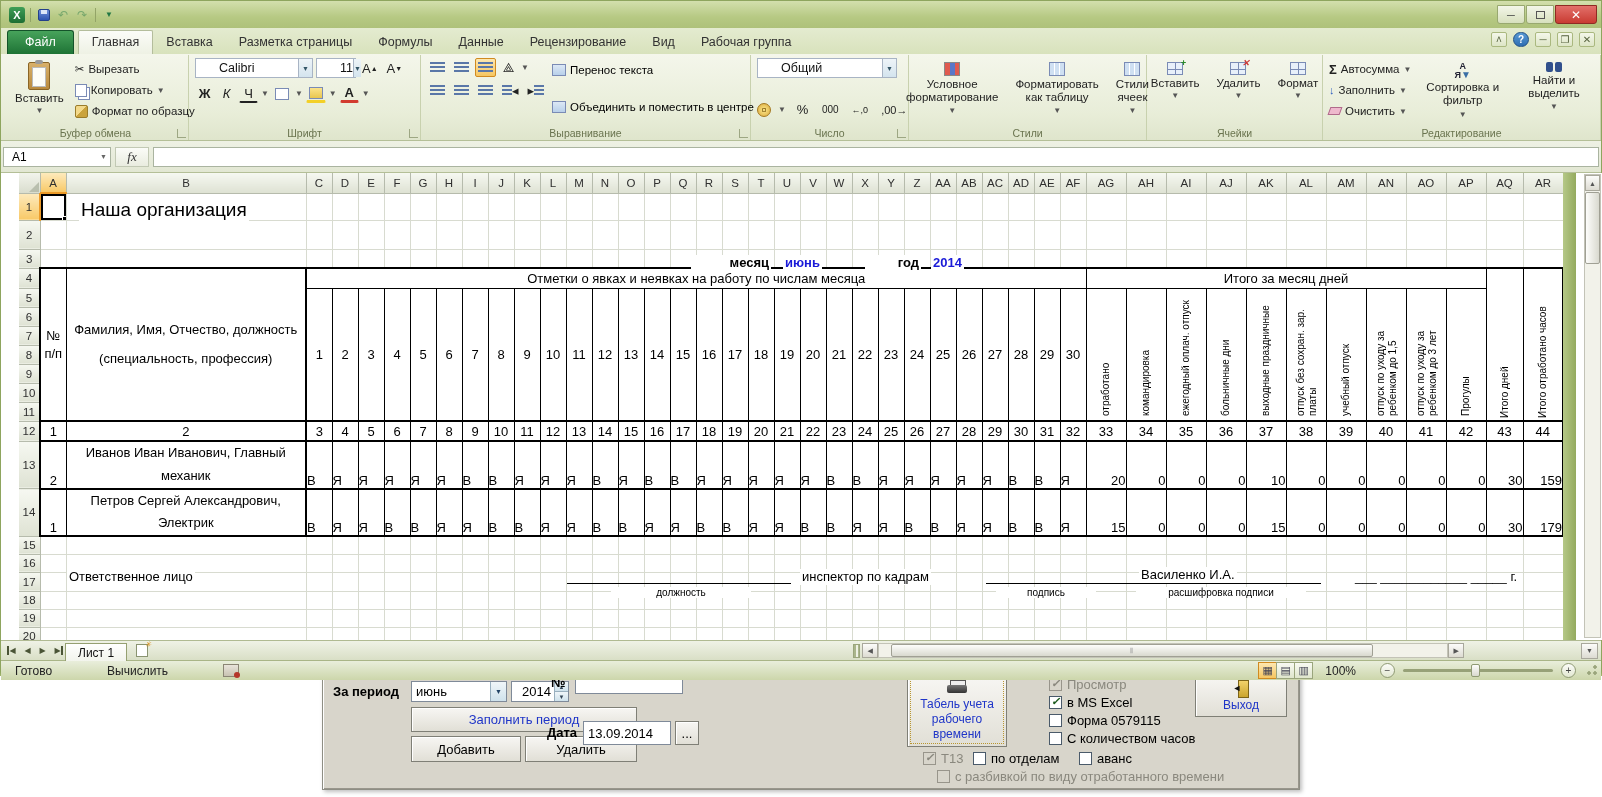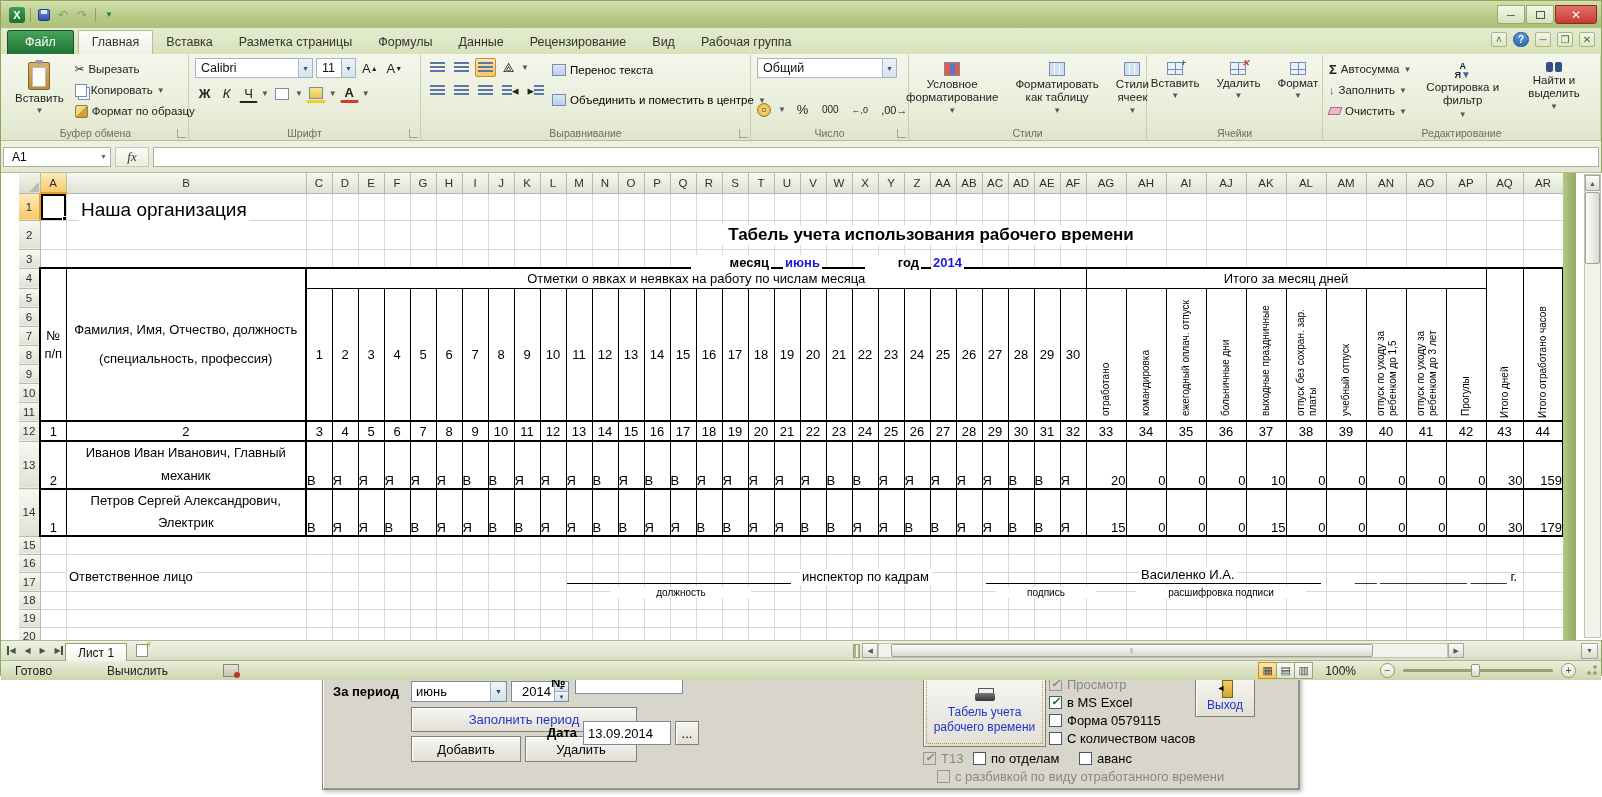--- a/index.html
+++ b/index.html
@@ -50,21 +50,21 @@
   .bigbtn{display:flex;flex-direction:column;align-items:center;justify-content:flex-start;gap:2px;
     padding:3px 5px;border:1px solid transparent;border-radius:3px;font-size:11.5px;color:#222;text-align:center}
   .smallcol{display:flex;flex-direction:column;justify-content:flex-start;gap:3px;padding-top:2px}
   .smallbtn{display:flex;align-items:center;gap:4px;font-size:11.5px;color:#222;white-space:nowrap;height:18px}
   .dd{font-size:8px;color:#555}
   .ic-clip{width:22px;height:28px;background:linear-gradient(#d8b06a,#b98a3e);border:1px solid #8a6526;border-radius:2px;position:relative}
   .ic-clip:before{content:"";position:absolute;left:3px;top:4px;right:3px;bottom:2px;background:#fdfdf8;border:1px solid #bbb}
   .ic-clip:after{content:"";position:absolute;left:6px;top:-3px;width:8px;height:4px;background:#9a9a9a;border-radius:2px}
   .ic-copy{width:12px;height:13px;border:1px solid #7a8bb5;background:#fff;box-shadow:3px 3px 0 -1px #fff,3px 3px 0 0 #7a8bb5}
   .ic-brush{width:13px;height:13px;background:linear-gradient(135deg,#f3d98a 50%,#caa33c 50%);border:1px solid #9a7c2a;border-radius:2px}
-  .combo{display:flex;align-items:center;background:#fff;border:1px solid #a8b4c4;height:20px;font-size:12.5px;padding-left:5px;color:#111}
+  .combo{display:flex;align-items:center;background:#fff;border:1px solid #a8b4c4;height:20px;font-size:12.5px;padding-left:23px;color:#111}
   .combo .ca{margin-left:auto;width:14px;height:100%;background:linear-gradient(#eef4f8,#d4e4ee);border-left:1px solid #a8b4c4;
     display:flex;align-items:center;justify-content:center;font-size:7px;color:#356}
   .fontrow{display:flex;gap:3px;align-items:center}
   .fbtn{min-width:19px;height:19px;display:inline-flex;align-items:center;justify-content:center;font-size:13px;color:#222;
     border:1px solid transparent;border-radius:2px;padding:0 2px}
   .ub{border-bottom:2px solid #222;line-height:1}
   .fillic{border-bottom:3px solid #f3d028}
   .fcol{border-bottom:3px solid #d23b2f;font-weight:bold}
   .bars{width:15px;height:11px;background:repeating-linear-gradient(#5a77a8 0 2px,transparent 2px 4px)}
   .alignbox{display:flex;flex-direction:column;gap:4px}
@@ -231,21 +231,21 @@
     <span class="dbtn blue" style="left:88px;top:48px;width:226px;height:25px">Заполнить период</span>
     <span class="dbtn" style="left:88px;top:77px;width:110px;height:26px">Добавить</span>
     <span class="dbtn" style="left:202px;top:77px;width:112px;height:26px">Удалить</span>
 
     <span class="dl" style="left:228px;top:16px">№</span>
     <span class="din" style="left:252px;top:12px;width:108px;height:23px"></span>
     <span class="dl" style="left:224px;top:66px">Дата</span>
     <span class="din" style="left:260px;top:62px;width:88px;height:24px">13.09.2014</span>
     <span class="dbtn" style="left:352px;top:62px;width:24px;height:24px">...</span>
 
-    <span class="dbtn bigdbtn focusd blue" style="left:600px;top:16px;width:123px;height:72px">
+    <span class="dbtn bigdbtn focusd blue" style="left:584px;top:16px;width:100px;height:72px">
       <i class="ic-print"></i>
       <span>Табель учета рабочего времени</span>
     </span>
 
     <span class="cbrow dis" style="left:726px;top:18px">
       <i class="cb ck"></i>
       <span>Просмотр</span>
     </span>
     <span class="cbrow" style="left:726px;top:36px">
       <i class="cb ck"></i>
@@ -270,21 +270,21 @@
     </span>
     <span class="cbrow" style="left:756px;top:92px">
       <i class="cb"></i>
       <span>аванс</span>
     </span>
     <span class="cbrow dis" style="left:614px;top:110px">
       <i class="cb"></i>
       <span>с разбивкой по виду отработанного времени</span>
     </span>
 
-    <span class="dbtn bigdbtn blue" style="left:872px;top:16px;width:60px;height:42px">
+    <span class="dbtn bigdbtn blue" style="left:872px;top:16px;width:92px;height:42px">
       <i class="ic-door"></i>
       <span>Выход</span>
     </span>
   </div>
 
   <div class="xlwin">
 
     <div class="titlebar">
       <div class="qat">
         <span class="xlogo">X</span>
@@ -404,21 +404,21 @@
             <span class="fbtn">
                 <i class="bars"></i>
               </span>
             <span class="fbtn">
                 <i class="bars"></i>
               </span>
             <span class="fbtn"><i class="bars" style="width:10px"></i>◂</span>
             <span class="fbtn">▸<i class="bars" style="width:10px"></i></span>
           </span>
         </span>
-        <span class="alignbox" style="gap:10px;padding-top:2px">
+        <span class="alignbox" style="gap:17px;padding-top:2px">
           <span class="wrapbtn">
             <i class="ic-sq"></i>
             <span>Перенос текста</span>
             </span>
           <span class="wrapbtn">
             <i class="ic-sq"></i>
             <span>Объединить и поместить в центре</span> 
               <span class="dd">▼</span>
             </span>
         </span>
@@ -1284,23 +1284,20 @@
                 <td class="gl"></td>
                 <td class="gl"></td>
                 <td class="gl"></td>
                 <td class="gl"></td>
               </tr>
             </tbody>
           </table>
         </div>
 
       <div class="ov" style="left:78px;top:25px;font-size:19px;font-weight:normal">Наша организация</div>
-      <div class="ovc" style="left:305px;top:52px;width:1250px">
-        <span class="ttl">Табель учета использования рабочего времени</span>
-      </div>
       <div class="ov" style="left:690px;top:82px;width:80px;text-align:right;font-weight:bold;font-size:13px">месяц</div>
       <div class="ov blueval" style="left:782px;top:82px;font-size:13px">июнь</div>
       <div class="ov" style="left:864px;top:82px;width:56px;text-align:right;font-weight:bold;font-size:13px">год</div>
       <div class="ov blueval" style="left:930px;top:82px;font-size:13px">2014</div>
 
       <div class="ov" style="left:66px;top:396px;font-size:13px">Ответственное лицо</div>
       <div class="uline" style="left:566px;top:396px;width:224px"></div>
       <div class="slbl" style="left:610px;top:414px;width:140px">должность</div>
       <div class="ov" style="left:799px;top:396px;font-size:13px">инспектор по кадрам</div>
       <div class="uline" style="left:985px;top:396px;width:335px"></div>

